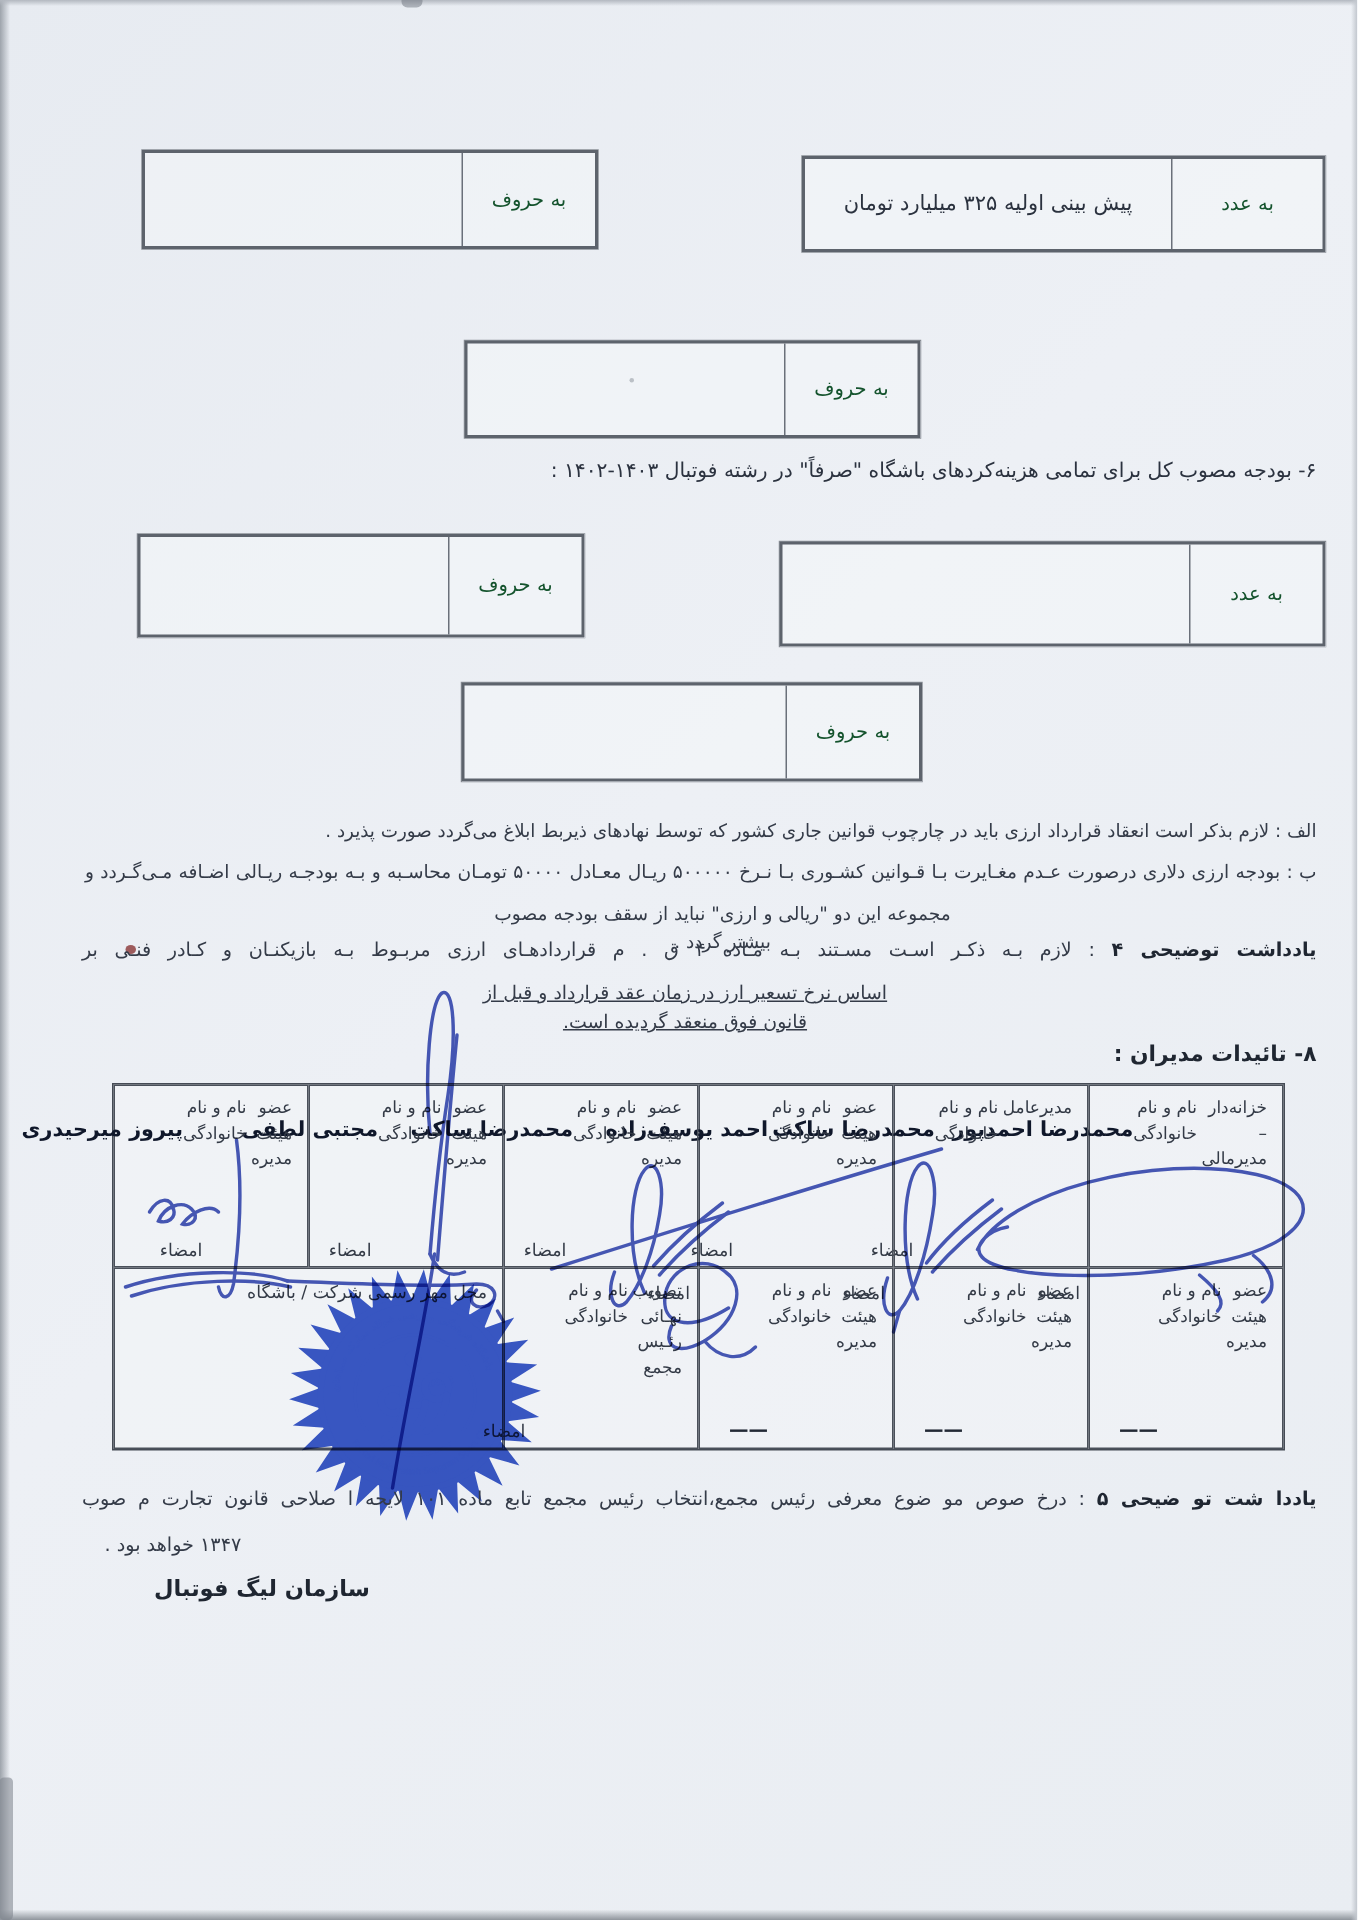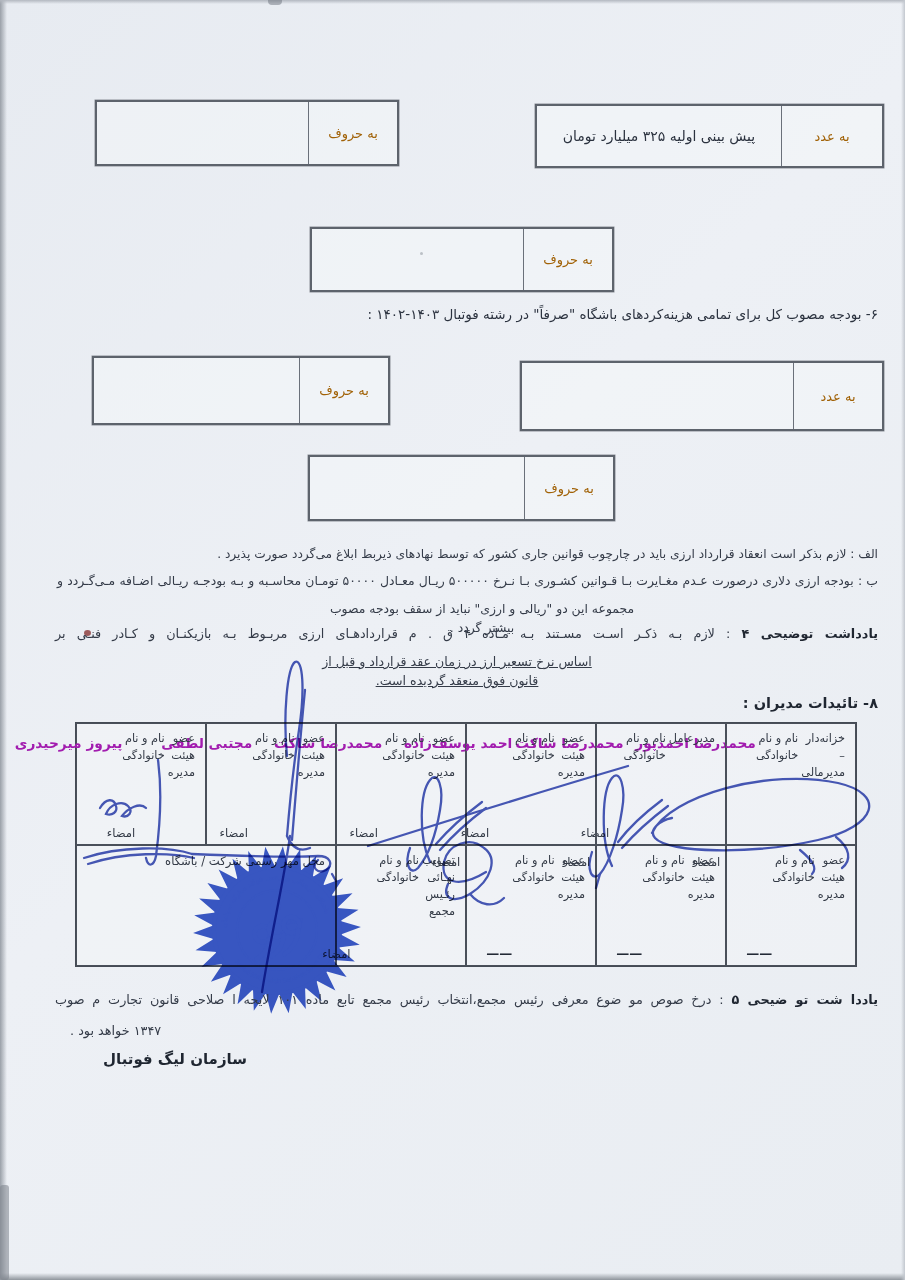--- a/index.html
+++ b/index.html
@@ -13,21 +13,21 @@
   .edge-left{position:absolute;left:0;top:0;width:7px;height:1280px;background:linear-gradient(90deg,#9aa0a8,rgba(154,160,168,0));}
   .edge-top{position:absolute;left:0;top:0;width:905px;height:4px;background:linear-gradient(#b3b8c0,rgba(179,184,192,0));}
   .edge-bottom{position:absolute;left:0;top:1273px;width:905px;height:7px;background:linear-gradient(rgba(143,149,156,0),#8f959c);}
   .edge-right{position:absolute;right:0;top:0;width:4px;height:1280px;background:linear-gradient(270deg,#c3c8cf,rgba(195,200,207,0));}
   .smudge-bl{position:absolute;left:0;top:1185px;width:9px;height:95px;background:#7b818a;opacity:.55;border-radius:3px;}
   .notch-top{position:absolute;left:268px;top:0;width:14px;height:5px;background:#6e747d;opacity:.5;border-radius:0 0 4px 4px;}
   .speck{position:absolute;border-radius:50%;}
 
   
   .fbox{position:absolute;border:2px solid #5d636c;display:flex;direction:rtl;background:rgba(250,251,253,.35);box-shadow:0 0 0 .5px #8a8f96;}
-  .fbox .flabel{width:88px;border-left:1.3px solid #6a707a;display:flex;align-items:center;justify-content:center;font-size:13px;color:#a16207;text-align:center;}
+  .fbox .flabel{width:88px;border-left:1.3px solid #6a707a;display:flex;align-items:center;justify-content:center;font-size:13px;color:#14532d;text-align:center;}
   .fbox .fvalue{flex:1;display:flex;align-items:center;justify-content:center;font-size:14px;color:#2b323f;text-align:right;}
   .box-a{left:535px;top:104px;width:345px;height:60px;}
   .box-a .flabel{width:100px;}
   .box-b{left:95px;top:100px;width:300px;height:62px;}
   .box-c{left:310px;top:227px;width:300px;height:61px;}
   .box-d{left:520px;top:361px;width:360px;height:66px;}
   .box-e{left:92px;top:356px;width:294px;height:65px;}
   .box-f{left:308px;top:455px;width:303px;height:62px;}
 
   
@@ -44,21 +44,21 @@
   .note5b{left:70px;top:1021px;font-size:12.8px;}
   .footer-org{left:103px;top:1048px;font-size:15px;font-weight:bold;color:#1f2631;}
 
   
   .mtable{position:absolute;left:75px;top:722px;width:780px;height:243px;display:grid;
     grid-template-columns:repeat(6,1fr);grid-template-rows:122px 121px;direction:rtl;
     border:1.8px solid #454b55;background:rgba(250,251,253,.25);}
   .cell{border:.9px solid #4a505a;display:flex;padding:7px 7px 4px;min-width:0;}
   .cell .role{font-size:11.3px;line-height:1.5;color:#333a46;padding-right:3px;}
   .cell .nlabel{font-size:11.3px;line-height:1.5;color:#333a46;padding-right:3px;}
-  .cell .name{text-align:center;font-weight:bold;font-size:13.8px;margin-top:4px;color:#a21caf;white-space:nowrap;}
+  .cell .name{text-align:center;font-weight:bold;font-size:13.8px;margin-top:14px;color:#0f172a;white-space:nowrap;}
   .cell .dashv{text-align:center;font-weight:bold;font-size:13px;margin-top:auto;color:#222935;}
   .cell .sign{margin-top:auto;font-size:11.6px;text-align:right;padding-right:26px;color:#333a46;}
   .cell .sign.after-dash{margin-top:2px;}
   .cell-merged{grid-column:span 2;}
   .cell-merged .role{font-size:11.6px;}
 
   svg{position:absolute;left:0;top:0;pointer-events:none;}
   .sig-layer{mix-blend-mode:multiply;}
   .stamp-wrap{mix-blend-mode:multiply;}
 </style>

